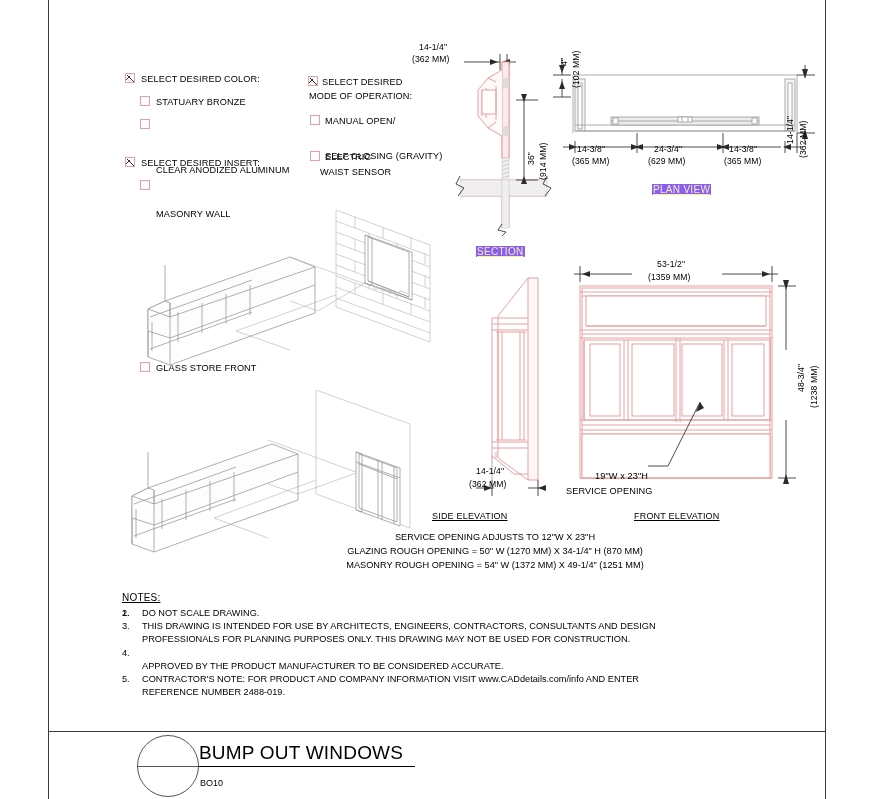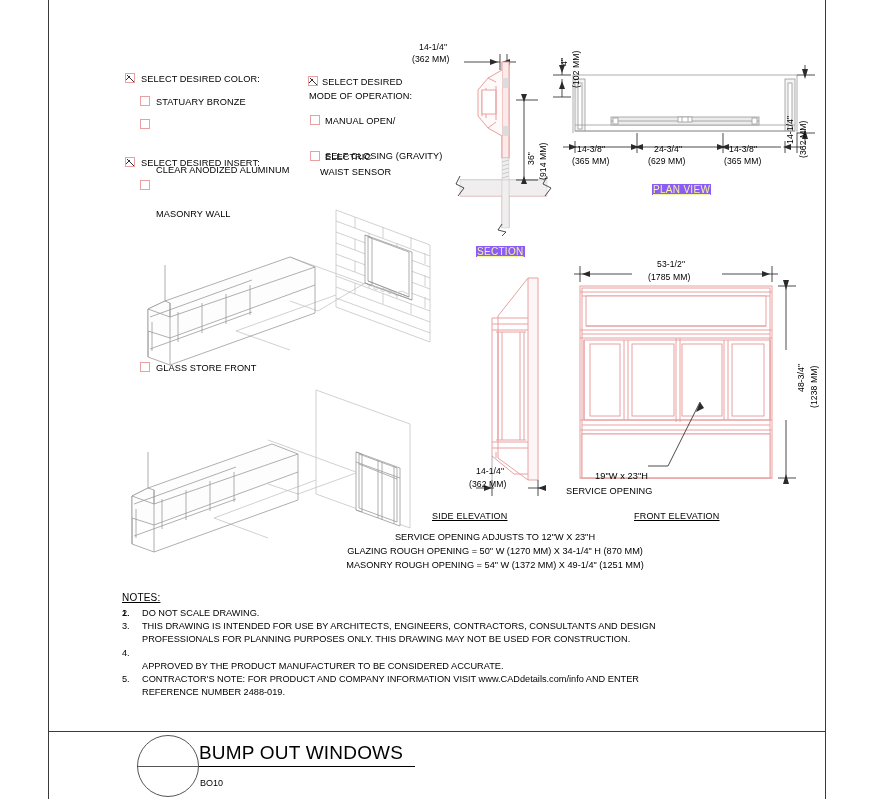--- a/index.html
+++ b/index.html
@@ -440,21 +440,21 @@
     <polygon points="214,20 211,10 217,10" class="bkf"></polygon>
     <polygon points="214,204 211,214 217,214" class="bkf"></polygon>
 
     <g class="bk">
       <path d="M128,132 L96,196 L76,196"></path>
     </g>
     <polygon points="128,132 124,142 132,138" class="bkf"></polygon>
   </svg>
 
   <div class="t dim" style="left:657px;top:258px;">53-1/2"</div>
-  <div class="t dim" style="left:648px;top:271px;">(1785 MM)</div>
+  <div class="t dim" style="left:648px;top:271px;">(1359 MM)</div>
 
   <div class="t dim rot" style="left:795px;top:392px;transform:rotate(-90deg);">48-3/4"</div>
   <div class="t dim rot" style="left:808px;top:408px;transform:rotate(-90deg);">(1238 MM)</div>
 
   <div class="t" style="left:595px;top:470px;">19"W x 23"H</div>
   <div class="t" style="left:566px;top:485px;">SERVICE OPENING</div>
 
   <div class="t label-ul" style="left:634px;top:510px;">FRONT ELEVATION</div>
 
   <div class="abs" style="left:260px;top:530px;width:470px;text-align:center;">

